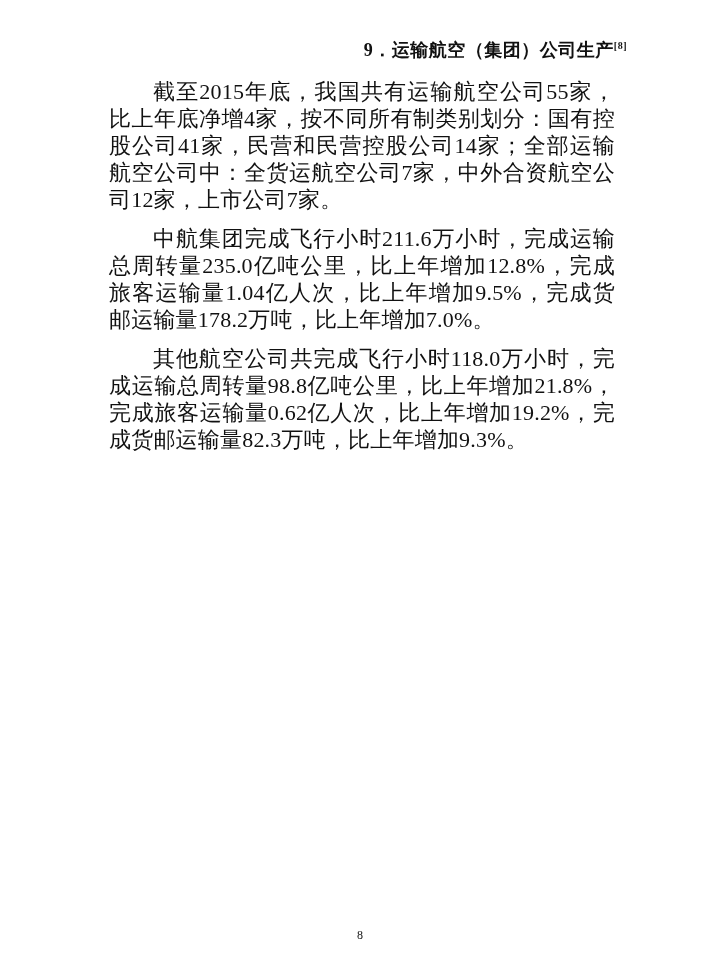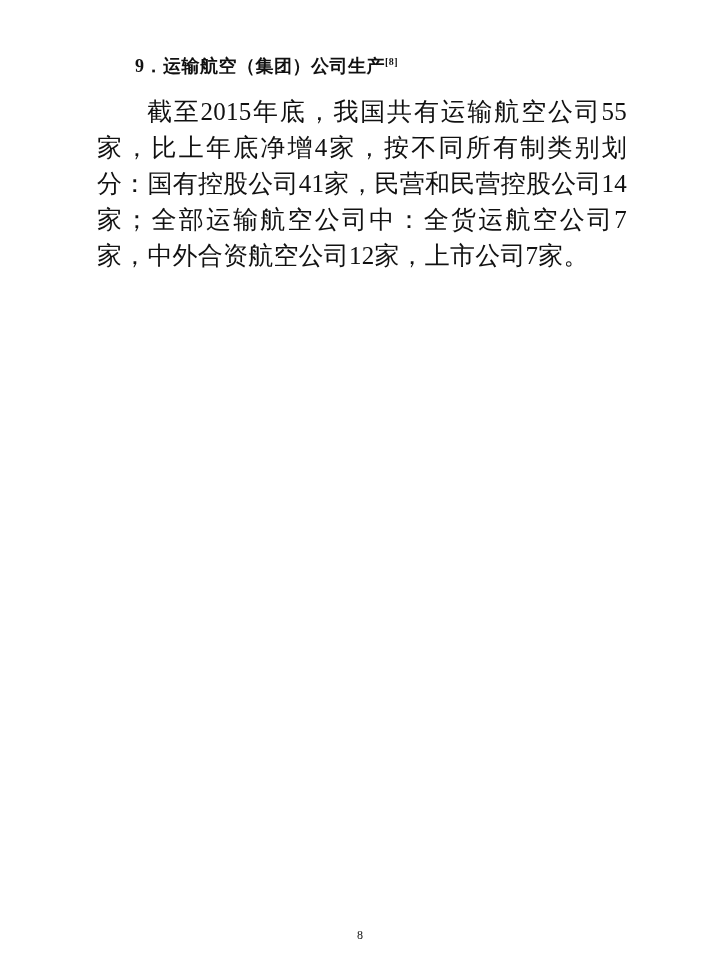--- a/index.html
+++ b/index.html
@@ -19,34 +19,35 @@
   .content {
     position: absolute;
     top: 36px;
     left: 97px;
     width: 530px;
   }
   .heading {
     font-size: 18px;
     font-weight: bold;
     line-height: 28px;
-    margin: 16px 0 14px 0;
+    margin: 0 0 14px 0;
     padding-left: 38px;
     letter-spacing: 0.5px;
+    text-align: right;
   }
   .heading sup {
     font-size: 10px;
     font-weight: bold;
     vertical-align: super;
     line-height: 0;
   }
   .body-text p {
-    margin: 0;
-    font-size: 25px;
-    line-height: 36px;
+    margin: 12px;
+    font-size: 22px;
+    line-height: 27px;
     text-align: justify;
     text-justify: inter-ideograph;
     text-indent: 2em;
     letter-spacing: 0.2px;
     word-break: break-all;
   }
   .page-footer {
     position: absolute;
     top: 928px;
     left: 0;
@@ -61,20 +62,22 @@
 
 <div class="page">
   <div class="content">
 
     <h2 class="heading">
       <span>9．</span><span>运输航空（集团）公司生产</span><sup>[8]</sup>
     </h2>
 
     <div class="body-text">
       <p>截至2015年底，我国共有运输航空公司55家，比上年底净增4家，按不同所有制类别划分：国有控股公司41家，民营和民营控股公司14家；全部运输航空公司中：全货运航空公司7家，中外合资航空公司12家，上市公司7家。</p>
+      <p>中航集团完成飞行小时211.6万小时，完成运输总周转量235.0亿吨公里，比上年增加12.8%，完成旅客运输量1.04亿人次，比上年增加9.5%，完成货邮运输量178.2万吨，比上年增加7.0%。</p>
+      <p>其他航空公司共完成飞行小时118.0万小时，完成运输总周转量98.8亿吨公里，比上年增加21.8%，完成旅客运输量0.62亿人次，比上年增加19.2%，完成货邮运输量82.3万吨，比上年增加9.3%。</p>
     </div>
 
   </div>
 
   <div class="page-footer">
     <span>8</span>
   </div>
 </div>
 
 </body></html>

